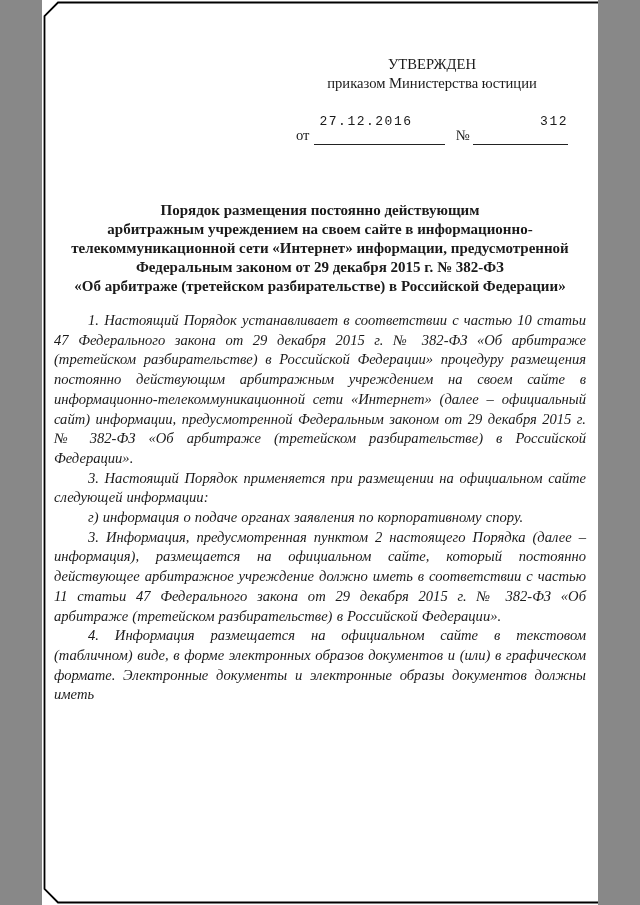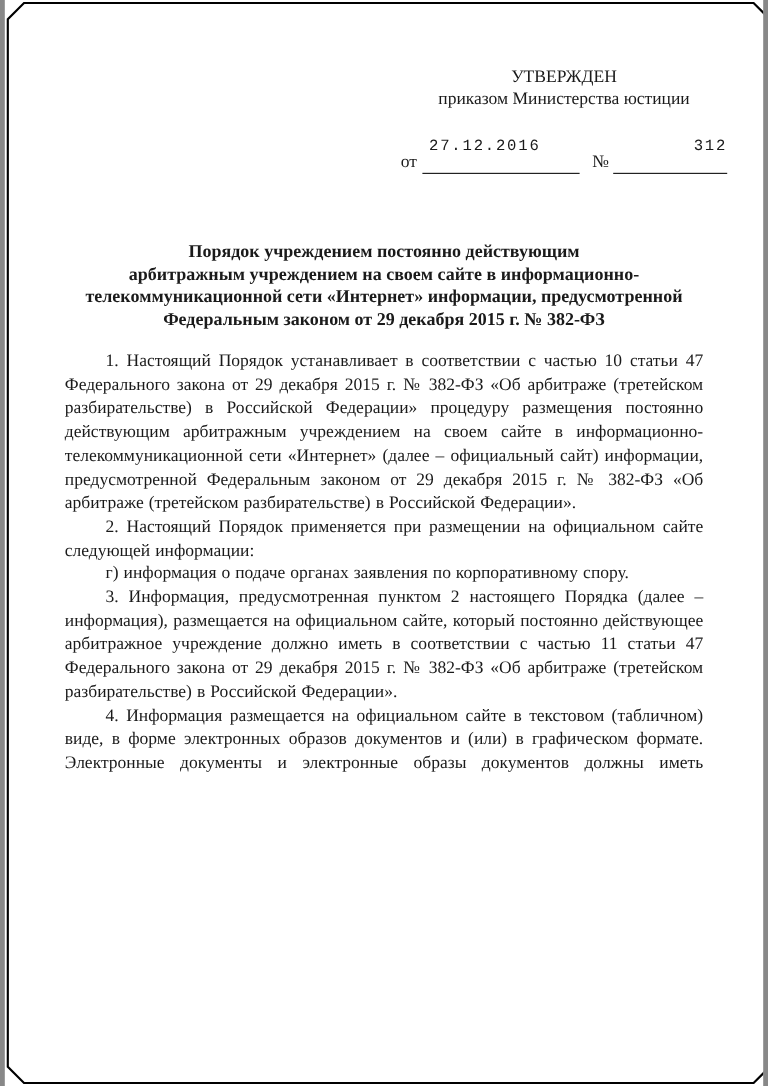--- a/index.html
+++ b/index.html
@@ -1,21 +1,21 @@
 <!DOCTYPE html>
 <html lang="ru" style="--bg: #ffffff; --text: #1a1a1a; --border: #000000; --rule: #222222;"><head>
 <meta charset="utf-8">
 <style>
   :root{
     --bg:#ffffff; --text:#1a1a1a; --border:#000000; --rule:#222222;
   }
   html,body{margin:0;padding:0;background:#888;}
   .page{
     position:relative;
-    width:632px;height:905px;
+    width:556px;height:905px;
     margin:0 auto;
     background:var(--bg);
     color:var(--text);
     font-family:"Liberation Serif","DejaVu Serif",serif;
     overflow:hidden;
   }
   .page-border{position:absolute;inset:0;pointer-events:none;}
   
   .approval{
     position:absolute;top:55px;right:30px;width:272px;
@@ -43,20 +43,21 @@
   }
   
   .doc-body{width:532px;margin:15px auto 0;}
   .doc-body p{
     margin:0;
     text-indent:34px;
     text-align:justify;
     font-size:14.6px;
     line-height:19.7px;
     word-spacing:0.5px;
+    font-style:italic;
   }
   .doc-body p.cut{text-align-last:justify;}
 </style>
 </head>
 <body>
 
 <div class="page">
 
   <svg class="page-border" width="640" height="905" viewBox="0 0 640 905">
     <polygon points="16,2.5 624,2.5 637.5,16 637.5,889 624,902.5 16,902.5 2.5,889 2.5,16" fill="none" stroke="#000000" stroke-width="1.8"></polygon>
@@ -67,27 +68,28 @@
     <div>приказом Министерства юстиции</div>
     <div class="approval-date-row">
       <span>от</span>
       <span class="fill-line fill-date">27.12.2016</span>
       <span class="no-sign">№</span>
       <span class="fill-line fill-num">312</span>
     </div>
   </div>
 
   <div class="doc-title">
-    <div>Порядок учреждением постоянно действующим</div>
+    <div>Порядок размещения постоянно действующим</div>
     <div>арбитражным учреждением на своем сайте в информационно-</div>
     <div>телекоммуникационной сети «Интернет» информации, предусмотренной</div>
     <div>Федеральным законом от 29 декабря 2015 г. № 382-ФЗ</div>
+    <div>«Об арбитраже (третейском разбирательстве) в Российской Федерации»</div>
   </div>
 
   <div class="doc-body">
     <p>1. Настоящий Порядок устанавливает в соответствии с частью 10 статьи 47 Федерального закона от 29 декабря 2015 г. № 382-ФЗ «Об арбитраже (третейском разбирательстве) в Российской Федерации» процедуру размещения постоянно действующим арбитражным учреждением на своем сайте в информационно-телекоммуникационной сети «Интернет» (далее – официальный сайт) информации, предусмотренной Федеральным законом от 29 декабря 2015 г. № 382-ФЗ «Об арбитраже (третейском разбирательстве) в Российской Федерации».</p>
-    <p>2. Настоящий Порядок применяется при размещении на официальном сайте следующей информации:</p>
+    <p>3. Настоящий Порядок применяется при размещении на официальном сайте следующей информации:</p>
     <p>г) информация о подаче органах заявления по корпоративному спору.</p>
     <p>3. Информация, предусмотренная пунктом 2 настоящего Порядка (далее – информация), размещается на официальном сайте, который постоянно действующее арбитражное учреждение должно иметь в соответствии с частью 11 статьи 47 Федерального закона от 29 декабря 2015 г. № 382-ФЗ «Об арбитраже (третейском разбирательстве) в Российской Федерации».</p>
     <p class="cut">4. Информация размещается на официальном сайте в текстовом (табличном) виде, в форме электронных образов документов и (или) в графическом формате. Электронные документы и электронные образы документов должны иметь</p>
   </div>
 
 </div>
 
 </body></html>

